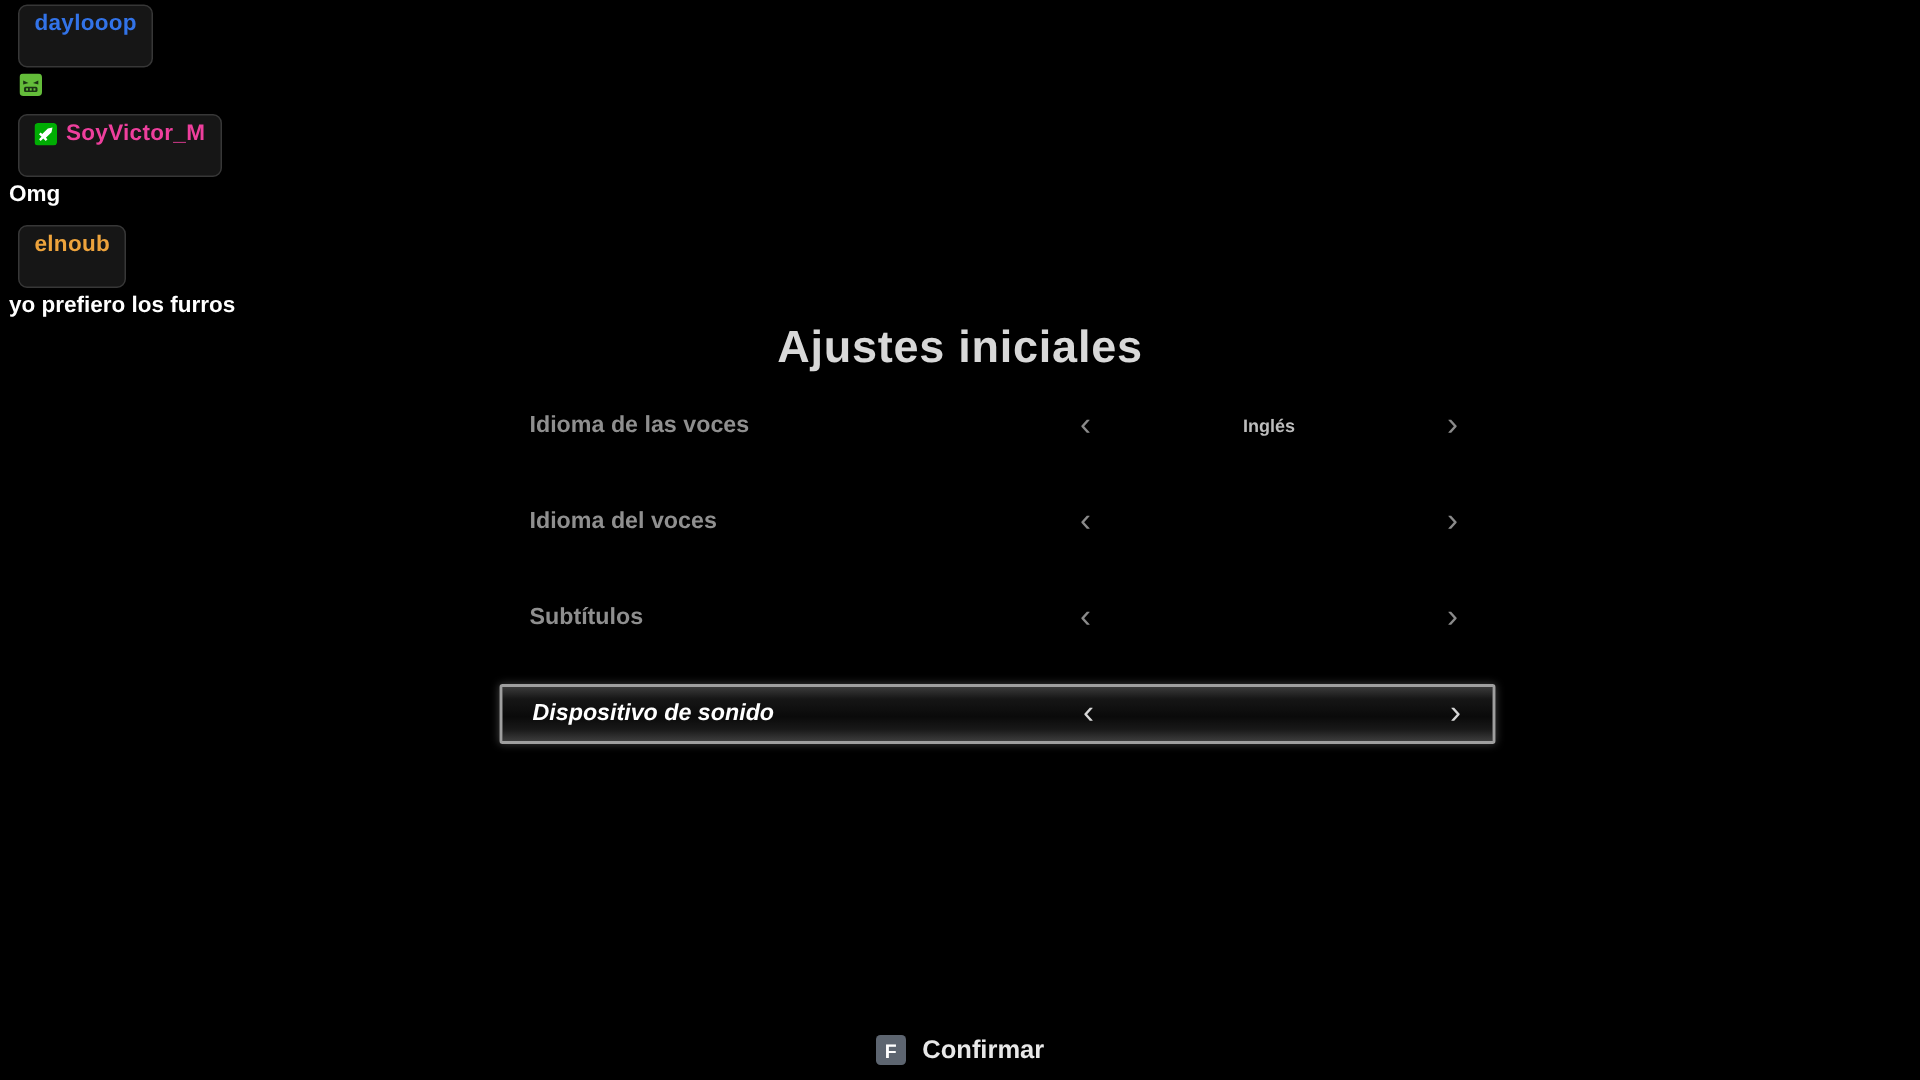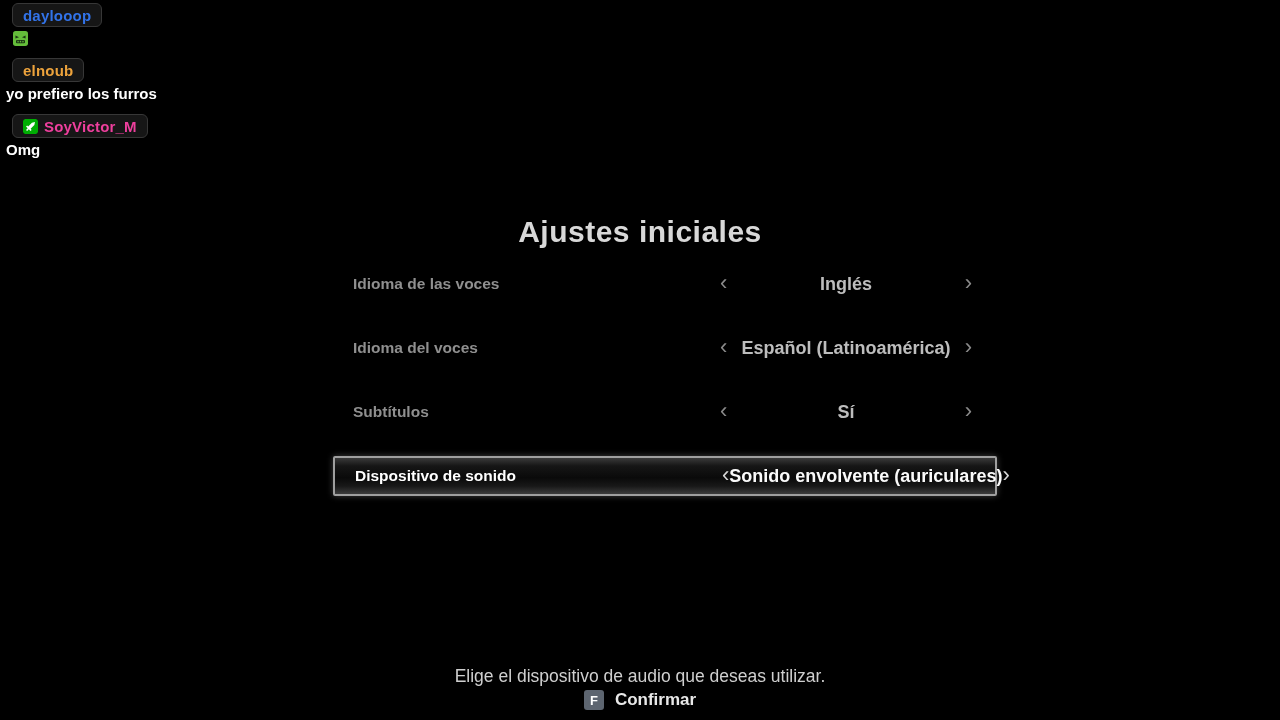--- a/index.html
+++ b/index.html
@@ -6,23 +6,23 @@
   html,body { background:#000; }
   .stage {
     position:relative; width:1280px; height:720px; background:#000;
     overflow:hidden; font-family:"Liberation Sans", sans-serif;
   }
 
   
   .chat { position:absolute; top:3px; left:6px; }
   .chat-msg { margin-bottom:12px; }
   .chat-user-box {
-    display:inline-flex; align-items:center; gap:6px;
+    display:inline-flex; align-items:flex-end; gap:6px;
     background:#161616; border:1px solid #373737; border-radius:6px;
-    padding:2px 10px; margin-left:6px; height:24px;
+    padding:20px 10px; margin-left:6px; height:24px;
   }
   .chat-username { font-weight:bold; font-size:15px; letter-spacing:0.2px; }
   .chat-text { color:#ffffff; font-weight:bold; font-size:15px; margin-top:3px; }
   .badge-mod { width:15px; height:15px; display:block; border-radius:2px; }
   .emote { width:15px; height:15px; display:block; margin-left:7px; margin-top:4px; }
 
   
   .menu-title {
     position:absolute; top:183px; left:0; width:100%;
     text-align:center; font-size:30px; color:#d8d8d8; letter-spacing:0.5px;margin-top:32px;
@@ -31,27 +31,27 @@
   .menu-row { position:relative; height:40px;margin-top:24px; }
   .row-label {
     position:absolute; left:20px; top:50%; transform:translateY(-50%);
     font-size:15.5px; font-weight:600; color:#8f8f8f;
   }
   .row-value-area {
     position:absolute; left:387px; width:252px; top:0; height:100%;
     display:flex; align-items:center; justify-content:space-between;
   }
   .arrow { color:#8a8a8a; font-size:22px; line-height:1; padding-bottom:3px; cursor:default; }
-  .row-value { flex:1; text-align:center; font-size:18px; font-weight:600; color:#bdbdbd; white-space:nowrap; }
+  .row-value { flex:1; text-align:center; font-size:12px; font-weight:600; color:#bdbdbd; white-space:nowrap; }
   .menu-row.selected {
     border:2px solid #9f9f9f; border-radius:2px;
     background:linear-gradient(180deg,#3a3a3a 0%,#161616 22%,#0a0a0a 55%,#181818 78%,#3c3c3c 100%);
     box-shadow:0 0 6px rgba(255,255,255,0.25);
   }
-  .menu-row.selected .row-label { color:#ffffff; }
+  .menu-row.selected .row-label { color:#ffffff;font-style:italic; }
   .menu-row.selected .row-value { color:#fafafa; }
   .menu-row.selected .arrow { color:#d6d6d6; }
 
   
   .footer-hint {
     position:absolute; top:666px; left:0; width:100%;
     text-align:center; font-size:17.5px; color:#cfcfcf;
   }
   .footer-action {
     position:absolute; top:690px; left:0; width:100%;
@@ -81,34 +81,34 @@
         <path d="M11.7 4.3 L8.4 5.9 L11.7 6.9 Z" fill="#1b3414"></path>
         <rect x="2.8" y="8.3" width="8.4" height="3.2" rx="1" fill="#1b3414"></rect>
         <rect x="4.1" y="9.2" width="1.2" height="1.4" fill="#64bd3a"></rect>
         <rect x="6.4" y="9.2" width="1.2" height="1.4" fill="#64bd3a"></rect>
         <rect x="8.7" y="9.2" width="1.2" height="1.4" fill="#64bd3a"></rect>
       </svg>
     </div>
 
     <div class="chat-msg">
       <span class="chat-user-box">
-        <span class="chat-username" style="color: rgb(237, 163, 60);">elnoub</span>
-      </span>
-      <div class="chat-text">yo prefiero los furros</div>
-    </div>
-
-    <div class="chat-msg">
-      <span class="chat-user-box">
         <svg class="badge-mod" viewBox="0 0 16 16">
           <rect width="16" height="16" rx="2.5" fill="#00ad03"></rect>
           <path d="M12.8 3.2 L9.5 3.9 L5.5 7.9 L4.4 6.8 L3.2 8 L5 9.8 L3.2 11.6 L4.4 12.8 L6.2 11 L8 12.8 L9.2 11.6 L8.1 10.5 L12.1 6.5 Z" fill="#ffffff"></path>
         </svg>
         <span class="chat-username" style="color: rgb(238, 63, 157);">SoyVictor_M</span>
       </span>
       <div class="chat-text">Omg</div>
+    </div>
+
+    <div class="chat-msg">
+      <span class="chat-user-box">
+        <span class="chat-username" style="color: rgb(237, 163, 60);">elnoub</span>
+      </span>
+      <div class="chat-text">yo prefiero los furros</div>
     </div>
 
   </div>
 
   <h1 class="menu-title">Ajustes iniciales</h1>
 
   <div class="menu-rows">
 
     <div class="menu-row">
       <span class="row-label">Idioma de las voces</span>
@@ -116,44 +116,40 @@
         <span class="arrow">‹</span>
         <span class="row-value">Inglés</span>
         <span class="arrow">›</span>
       </div>
     </div>
 
     <div class="menu-row">
       <span class="row-label">Idioma del voces</span>
       <div class="row-value-area">
         <span class="arrow">‹</span>
-        <span class="row-value">Español (Latinoamérica)</span>
         <span class="arrow">›</span>
       </div>
     </div>
 
     <div class="menu-row">
       <span class="row-label">Subtítulos</span>
       <div class="row-value-area">
         <span class="arrow">‹</span>
-        <span class="row-value">Sí</span>
         <span class="arrow">›</span>
       </div>
     </div>
 
     <div class="menu-row selected">
       <span class="row-label">Dispositivo de sonido</span>
       <div class="row-value-area">
         <span class="arrow">‹</span>
-        <span class="row-value">Sonido envolvente (auriculares)</span>
         <span class="arrow">›</span>
       </div>
     </div>
 
   </div>
 
-  <div class="footer-hint">Elige el dispositivo de audio que deseas utilizar.</div>
   <div class="footer-action">
     <span class="key-badge">F</span>
     <span class="action-label">Confirmar</span>
   </div>
 
 </div>
 
 </body></html>

